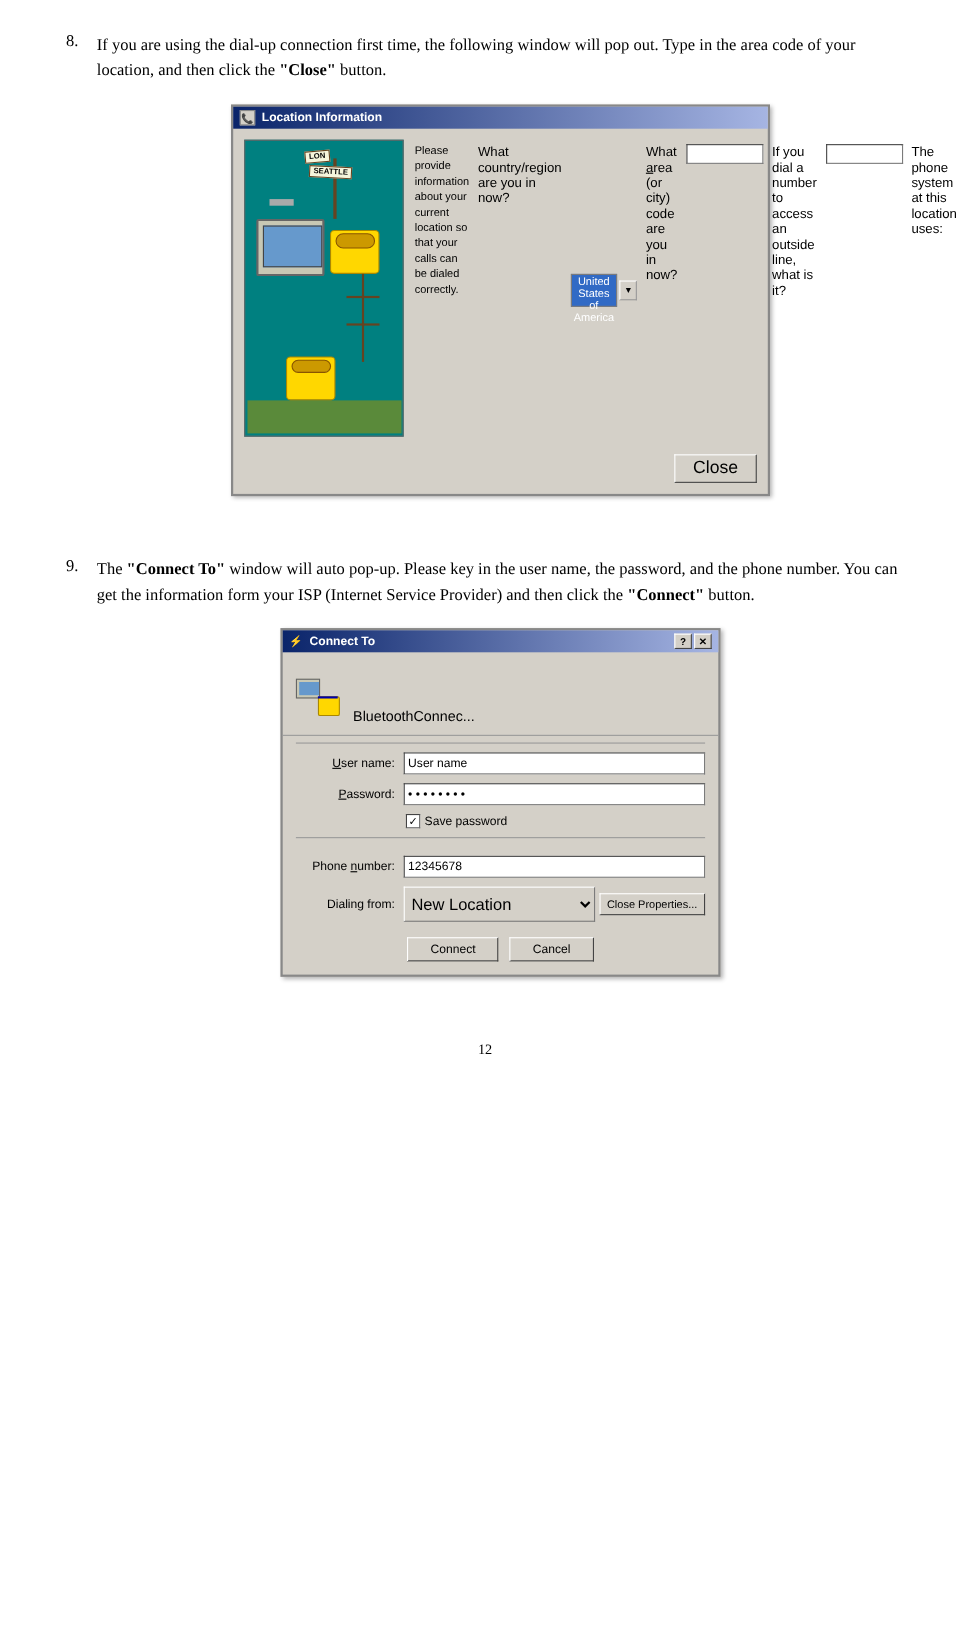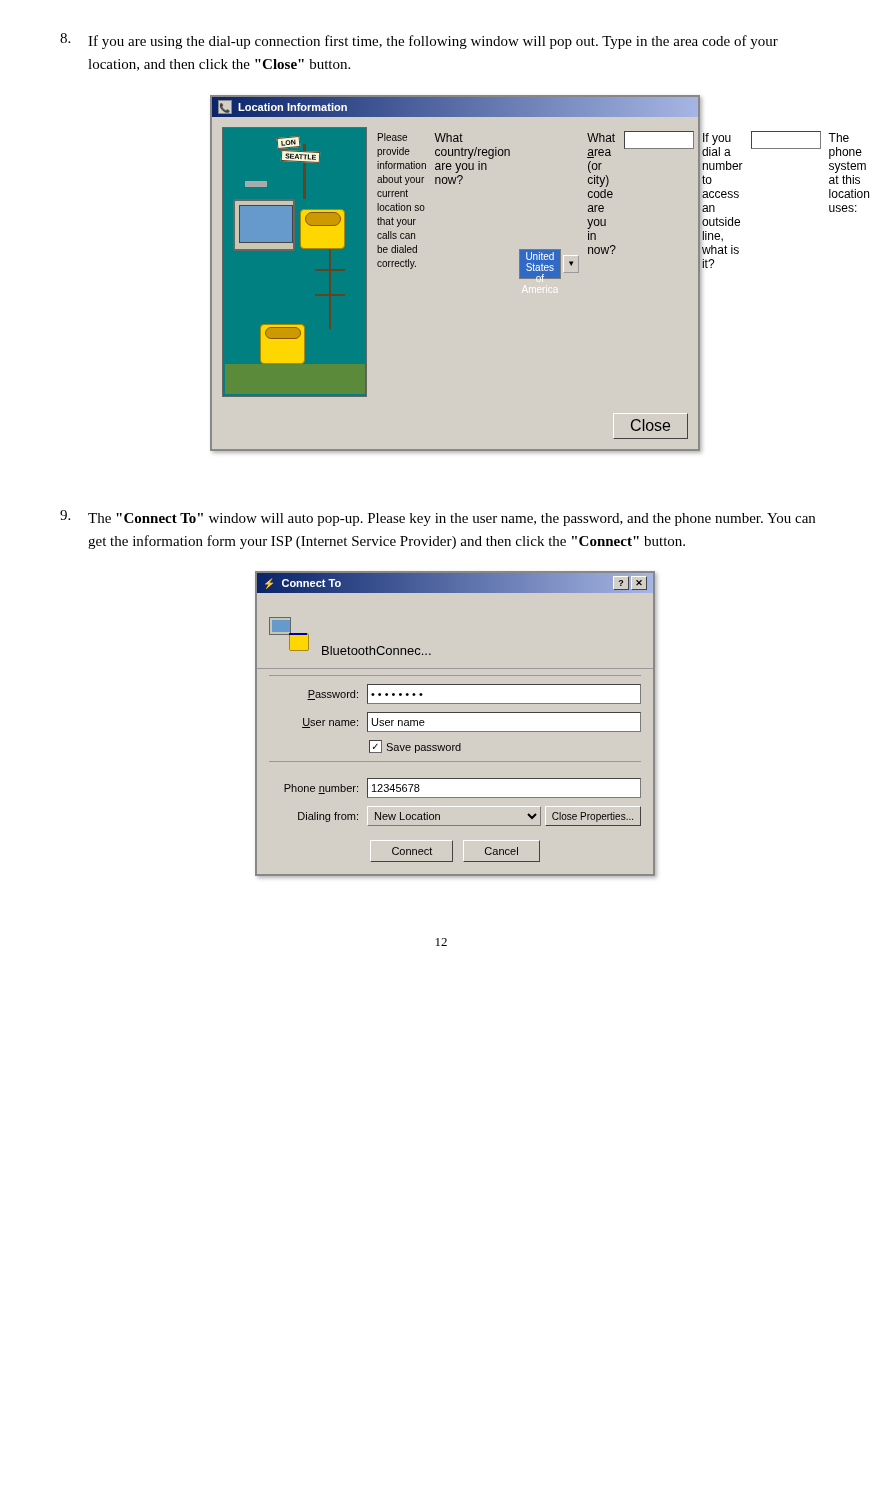--- a/index.html
+++ b/index.html
@@ -436,27 +436,27 @@
       font-size: 10px;
     }
     .dialing-select-row {
       display: flex;
       align-items: center;
       gap: 4px;
       flex: 1;
     }
     .dialing-select {
       flex: 1;
-      height: 20px;
+      height: 32px;
       background: #d4d0c8;
       border: 1px solid #7b7b7b;
       border-top-color: #fff;
       border-left-color: #fff;
       padding: 1px 2px;
-      font-size: 11px;
+      font-size: 15px;
     }
     .dialing-props-btn {
       height: 20px;
       background: #d4d0c8;
       border: 1px solid #fff;
       border-right-color: #444;
       border-bottom-color: #444;
       padding: 0 6px;
       font-size: 10px;
       cursor: pointer;
@@ -647,30 +647,30 @@
           </div>
           <div class="connect-name">BluetoothConnec...</div>
         </div>
 
         <div class="connect-separator"></div>
 
         <div class="connect-form">
 
           <div class="connect-row">
             <div class="connect-field-label">
-              <span class="underline">P</span>assword:
-            </div>
-            <input class="connect-password-input" type="password" value="password" style="">
+              <span class="underline">U</span>ser name:
+            </div>
+            <input class="connect-input" type="text" value="User name" style="">
           </div>
 
           <div class="connect-row">
             <div class="connect-field-label">
-              <span class="underline">U</span>ser name:
-            </div>
-            <input class="connect-input" type="text" value="User name" style="">
+              <span class="underline">P</span>assword:
+            </div>
+            <input class="connect-password-input" type="password" value="password" style="">
           </div>
 
           <div class="checkbox-row">
             <div class="win-checkbox">✓</div>
             <span><span class="underline">S</span>ave password</span>
           </div>
         </div>
 
         <div style="height:8px;"></div>
         <div class="connect-separator"></div>

